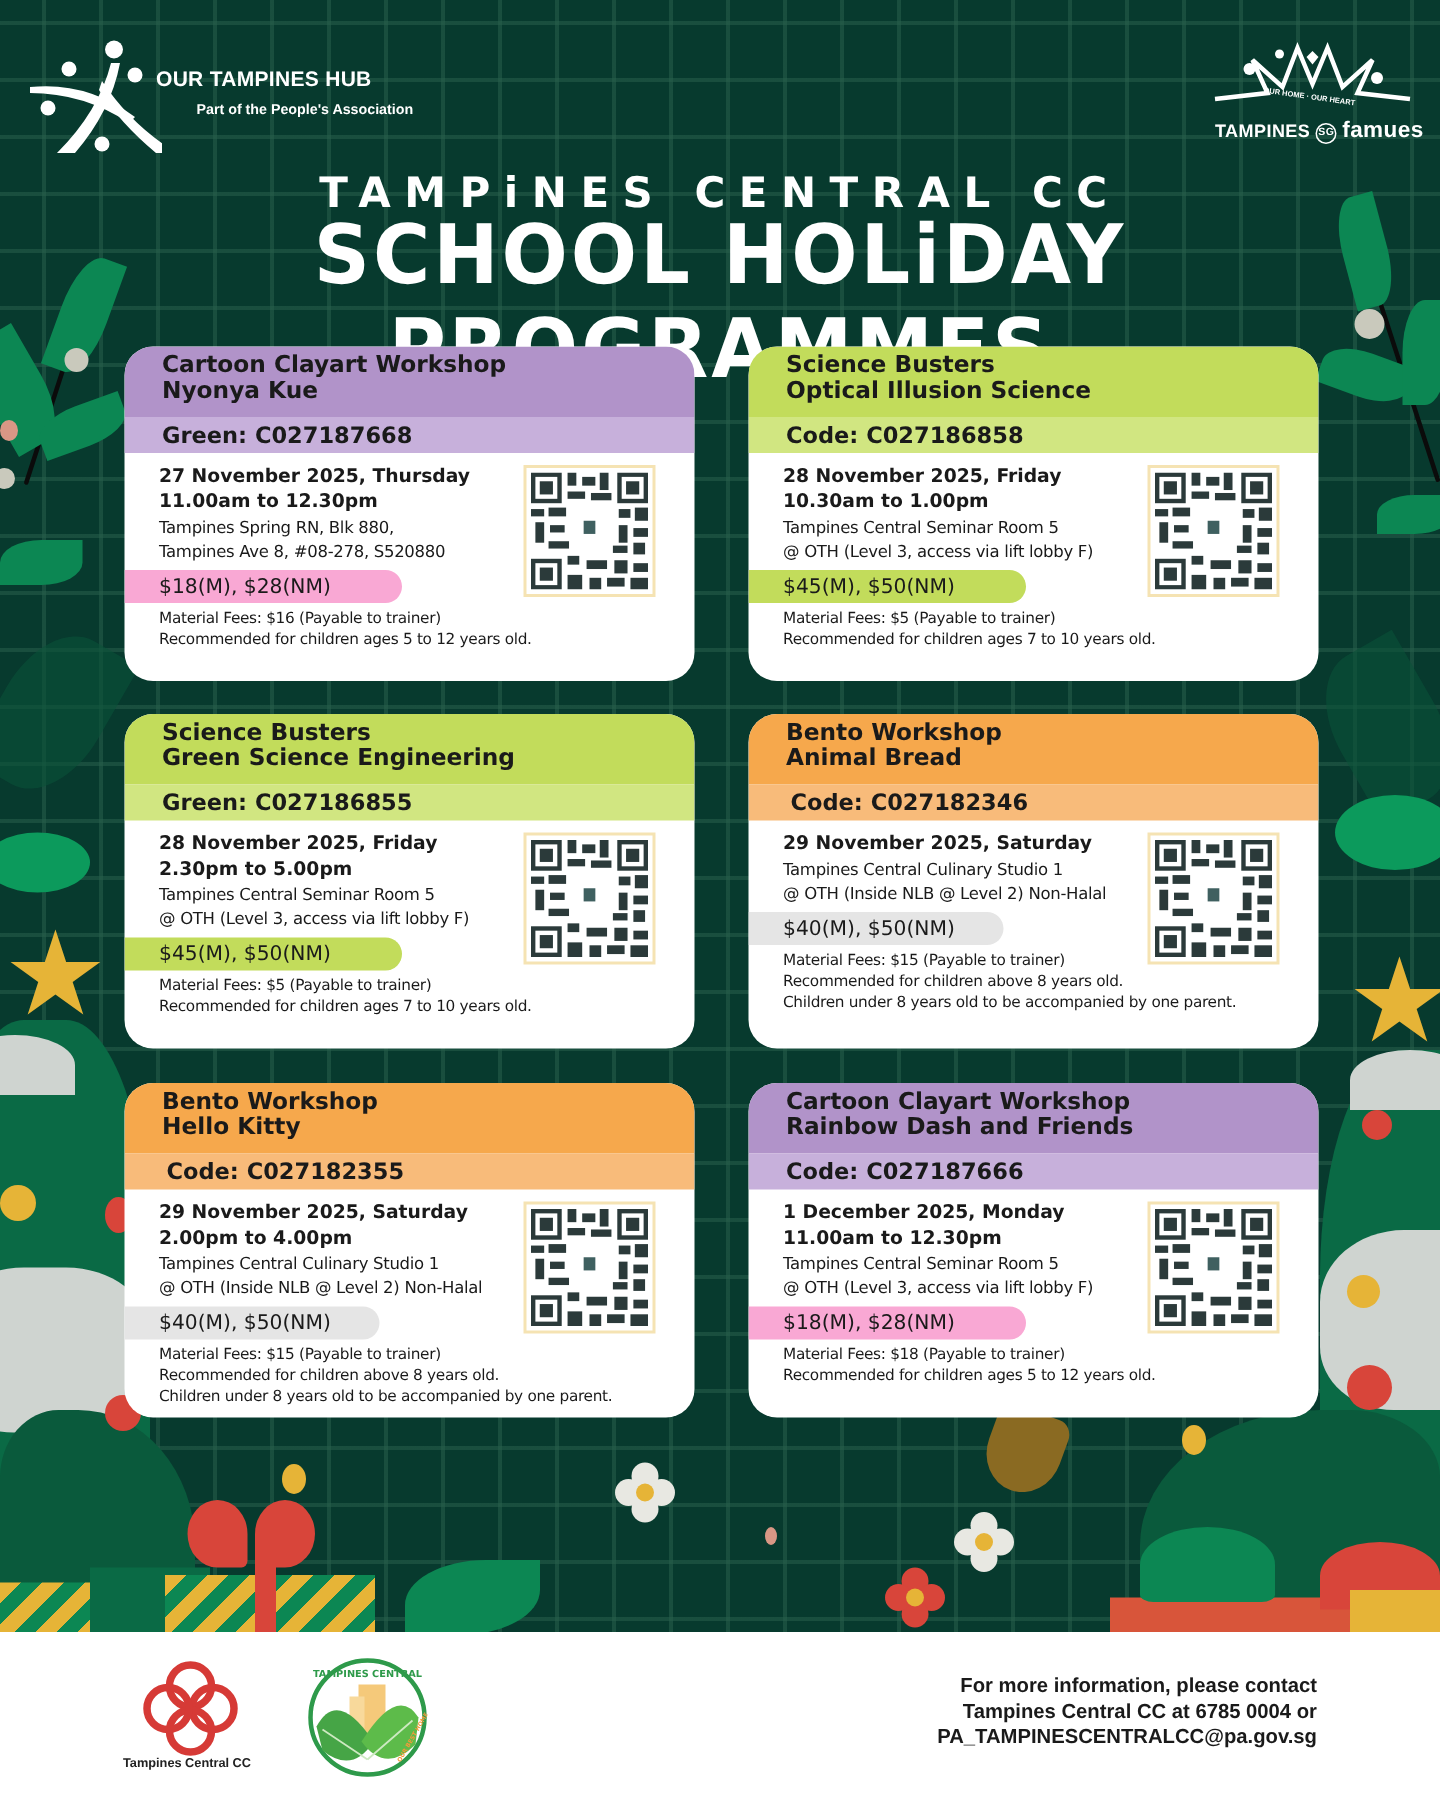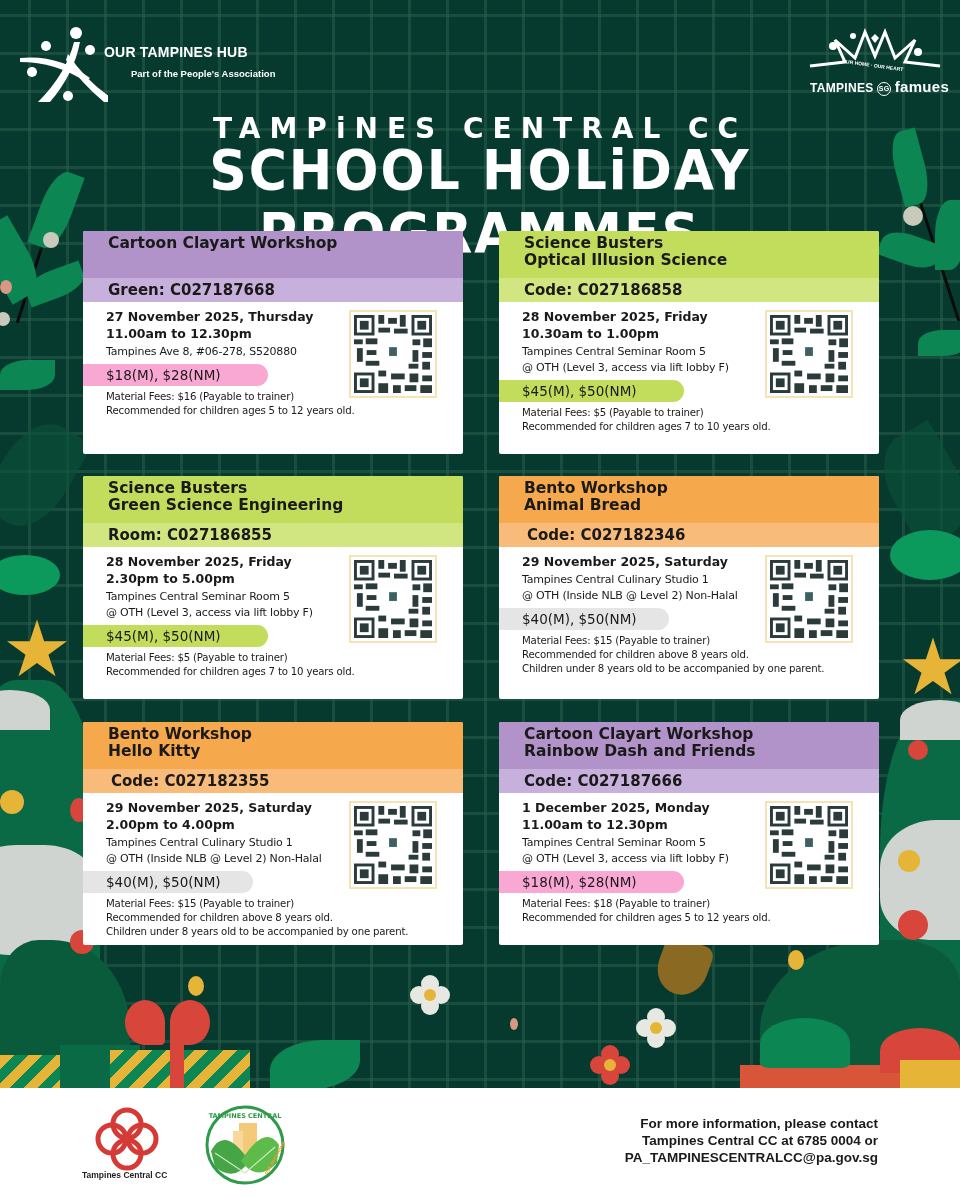--- a/index.html
+++ b/index.html
@@ -49,21 +49,21 @@
     font-family: "DejaVu Sans", sans-serif;
   }
   .title-big {
     position: absolute; left: 0; width: 960px; top: 142px; text-align: center;
     color: #fff; font-weight: 700; font-size: 52px; letter-spacing: 2px;
     font-family: "DejaVu Sans", sans-serif; transform: scaleY(1.05);
   }
 
   
   .card {
-    position: absolute; width: 380px; background: #fff; border-radius: 2px; overflow: hidden;
+    position: absolute; width: 380px; background: #fff; border-radius: 19px; overflow: hidden;
     font-family: "DejaVu Sans", sans-serif; color: #1a1a1a;
   }
   .card .hd { padding: 4px 10px 0 25px; height: 47px; }
   .card .hd .t { font-weight: 700; font-size: 15.5px; line-height: 17px; }
   .card .code { height: 24px; padding: 1px 0 0 25px; font-weight: 700; font-size: 15px; line-height: 22px; }
   .card .body { position: relative; padding: 6px 0 0 23px; }
   .card .date { font-weight: 700; font-size: 12.5px; line-height: 17px; }
   .card .venue { font-size: 11px; line-height: 16px; margin-top: 2px; letter-spacing: -0.2px; }
   .card .price {
     margin-top: 4px; margin-left: -23px; width: 185px; height: 22px; border-radius: 0 11px 11px 0;
@@ -265,27 +265,29 @@
         <rect x="68" y="72" width="12" height="8" fill="#2b3a3a"></rect>
       <circle cx="40" cy="40" r="11" fill="#fff"></circle>
       <rect x="36" y="33" width="8" height="9" fill="#3f6060"></rect>
     </g>
   </defs>
 </svg>
 
 <div class="card purple" style="left:83px;top:231px;height:223px;">
   <div class="hd">
     <div class="t">Cartoon Clayart Workshop</div>
+    <div class="t">Nyonya Kue</div>
   </div>
   <div class="code">Green: C027187668</div>
   <div class="body">
     <div class="date">27 November 2025, Thursday</div>
     <div class="date">11.00am to 12.30pm</div>
     <div class="venue">
-      <div>Tampines Ave 8, #06-278, S520880</div>
+      <div>Tampines Spring RN, Blk 880,</div>
+      <div>Tampines Ave 8, #08-278, S520880</div>
     </div>
     <div class="price">$18(M), $28(NM)</div>
     <div class="notes">
       <div>Material Fees: $16 (Payable to trainer)</div>
       <div>Recommended for children ages 5 to 12 years old.</div>
     </div>
     <div class="qr">
         <svg viewBox="0 0 80 80">
           <use href="#qr-pattern"></use>
         </svg>
@@ -317,21 +319,21 @@
         </svg>
       </div>
   </div>
 </div>
 
 <div class="card lime" style="left:83px;top:476px;height:223px;">
   <div class="hd">
     <div class="t">Science Busters</div>
     <div class="t">Green Science Engineering</div>
   </div>
-  <div class="code">Room:  C027186855</div>
+  <div class="code">Green:  C027186855</div>
   <div class="body">
     <div class="date">28 November 2025, Friday</div>
     <div class="date">2.30pm to 5.00pm</div>
     <div class="venue">
       <div>Tampines Central Seminar Room 5</div>
       <div>@ OTH (Level 3, access via lift lobby F)</div>
     </div>
     <div class="price">$45(M), $50(NM)</div>
     <div class="notes">
       <div>Material Fees: $5 (Payable to trainer)</div>

